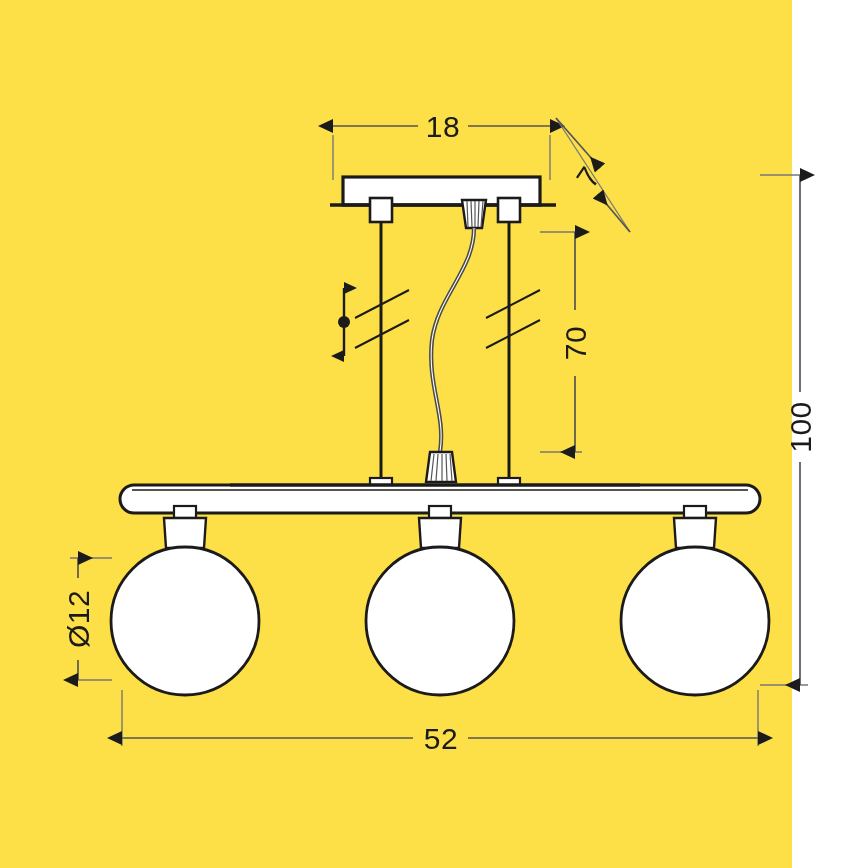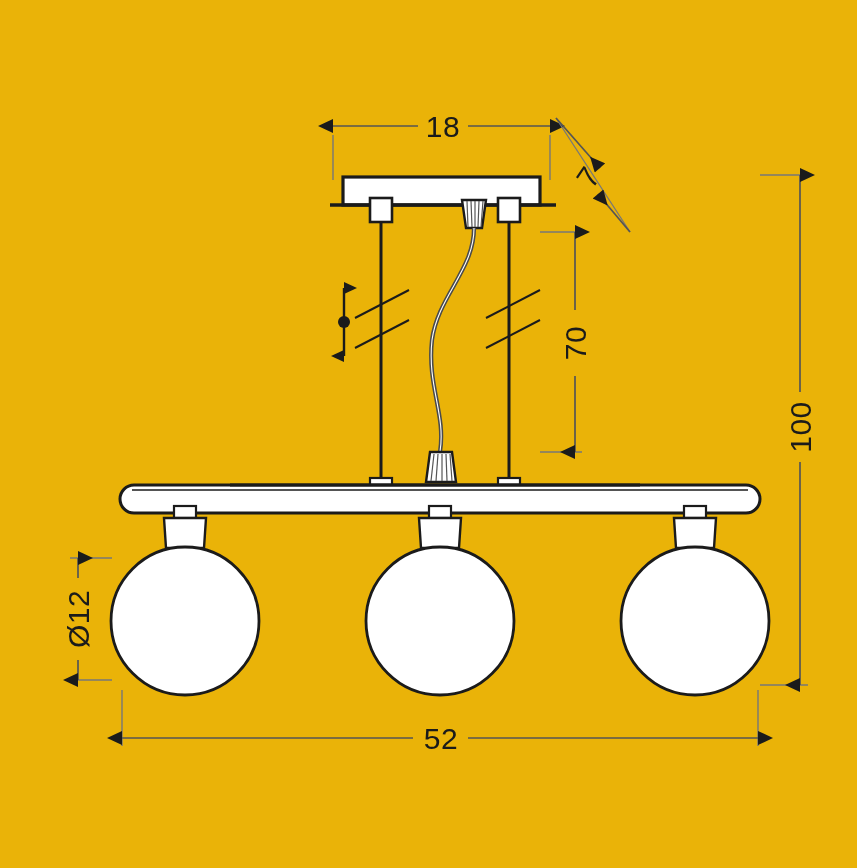--- a/index.html
+++ b/index.html
@@ -1,18 +1,18 @@
 <!DOCTYPE html>
 <html><head>
 <meta charset="utf-8">
 <style>
   html,body{margin:0;padding:0;background:#ffffff;}
   body{width:868px;height:868px;overflow:hidden;
        font-family:"Liberation Sans","DejaVu Sans",sans-serif;}
-  #stage{position:relative;width:857px;height:868px;background:#eab308;}
+  #stage{position:relative;width:792px;height:868px;background:#fde047;}
   #stage svg{position:absolute;top:0;left:0;}
   .dimtext{font-family:"Liberation Sans","DejaVu Sans",sans-serif;
            font-size:30px;fill:#1b1b1b;letter-spacing:0.5px;}
 </style>
 </head>
 <body>
 
 <div id="stage">
 
   <svg width="868" height="868" viewBox="0 0 868 868">

